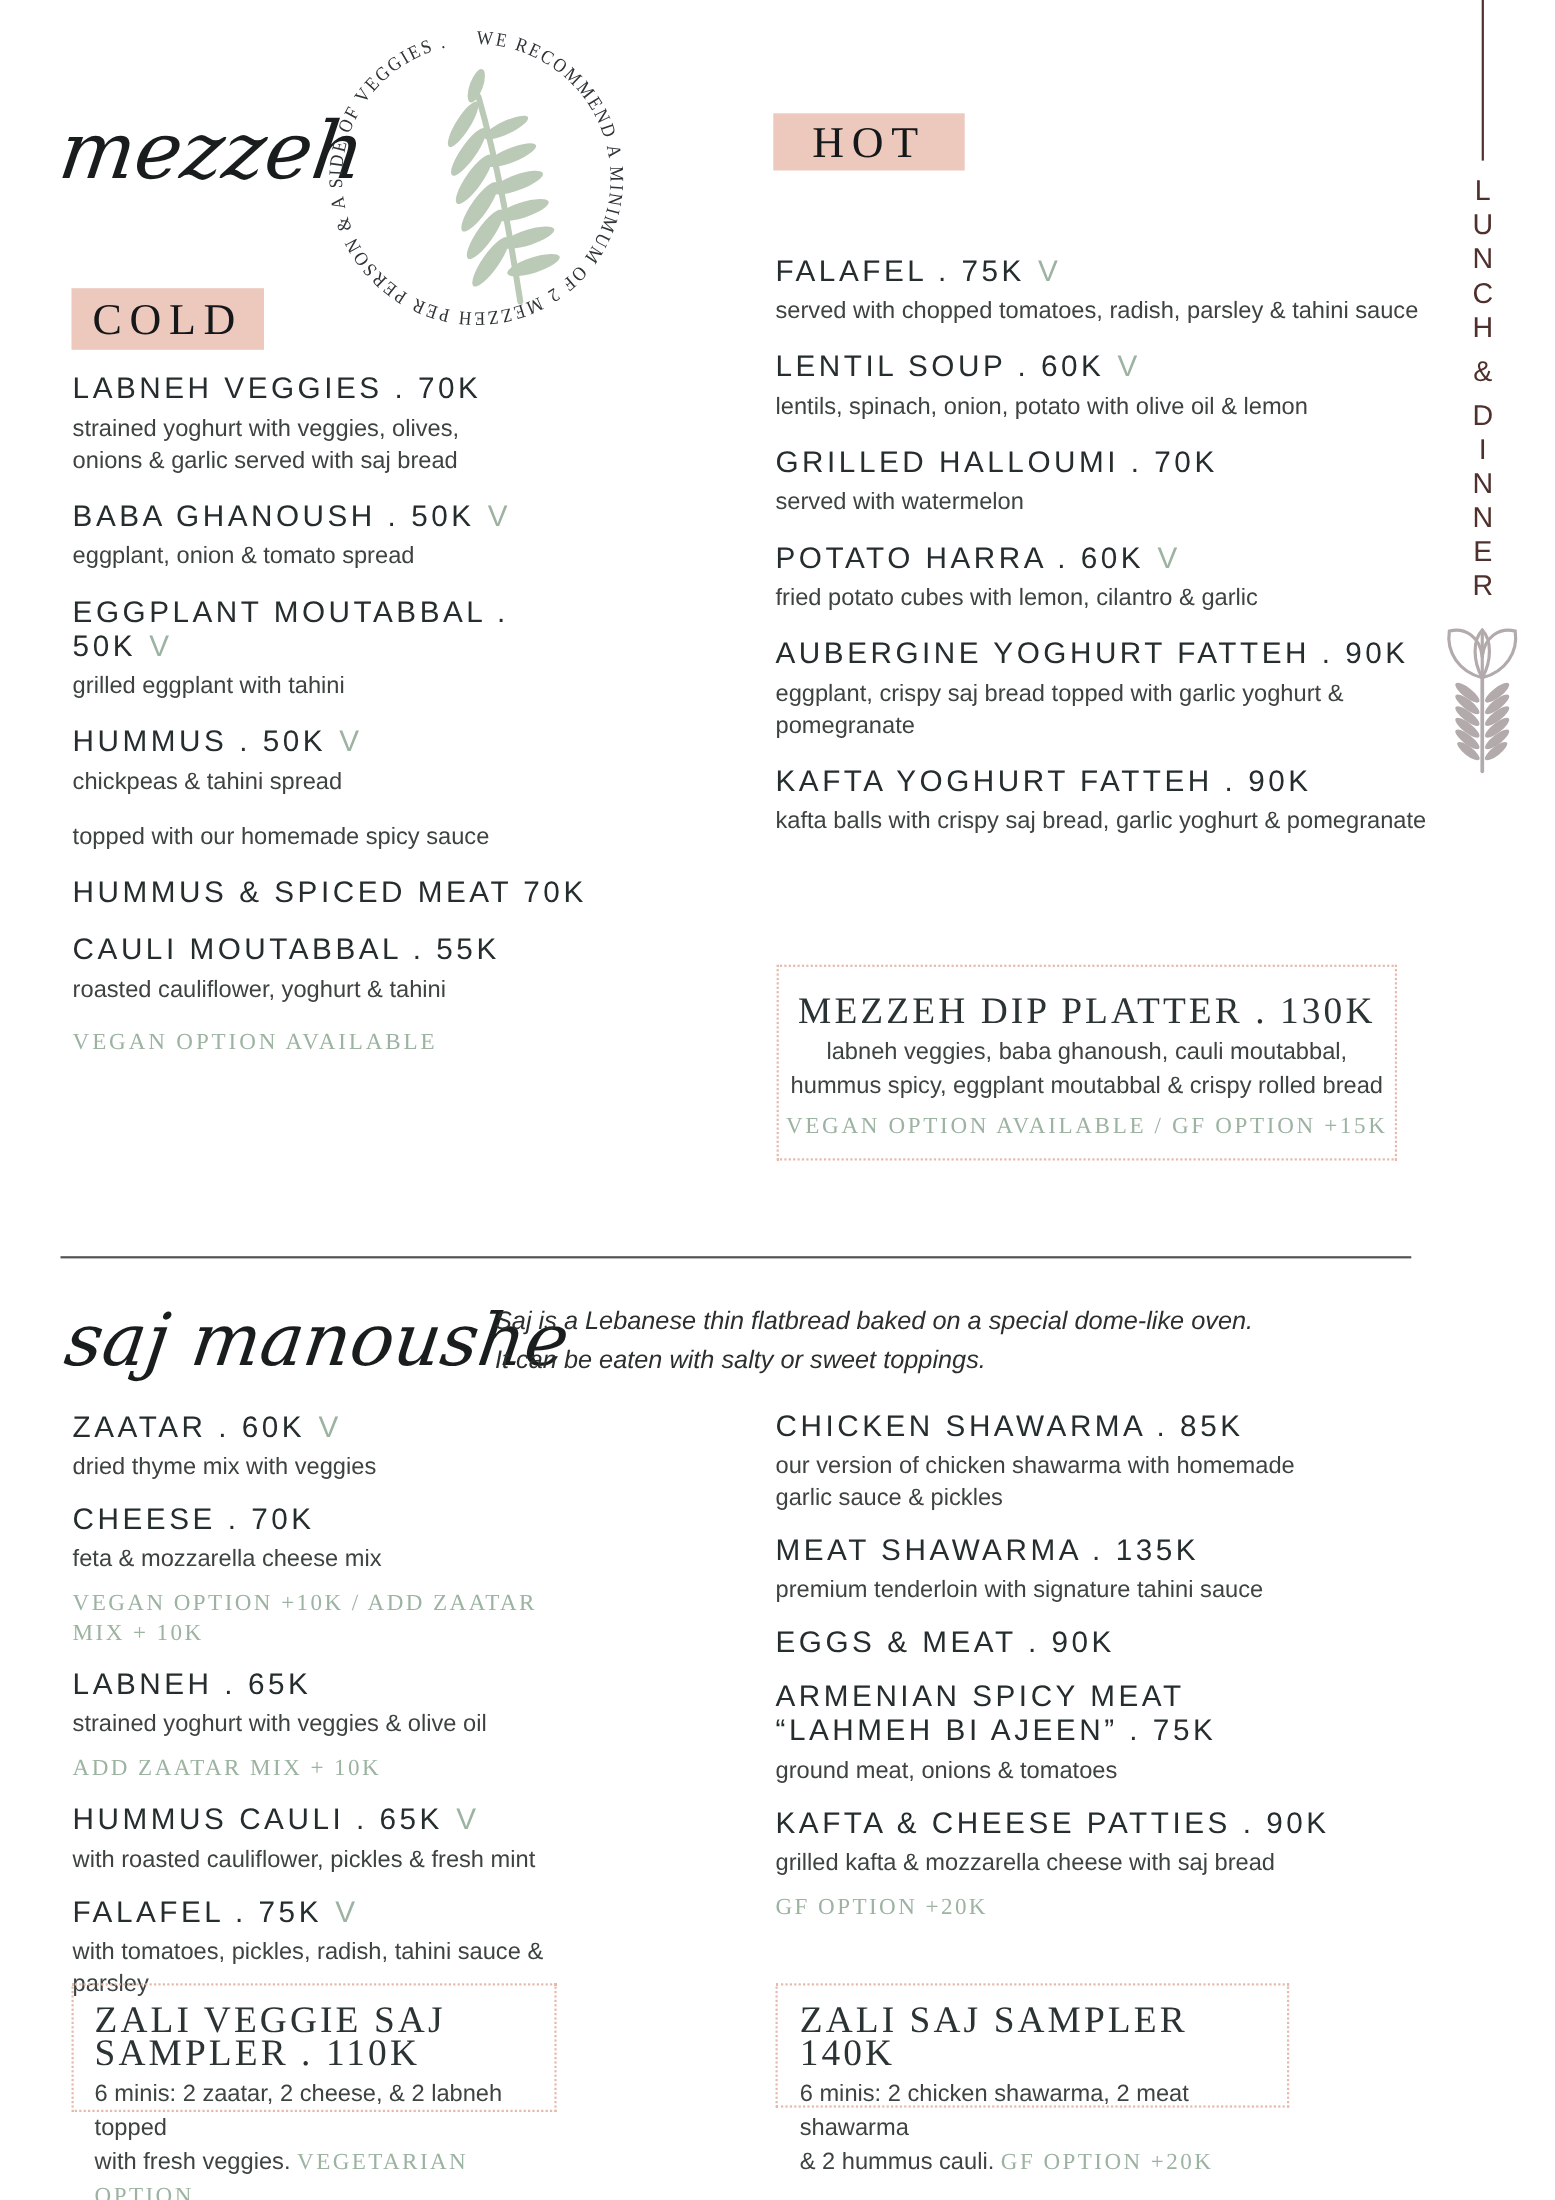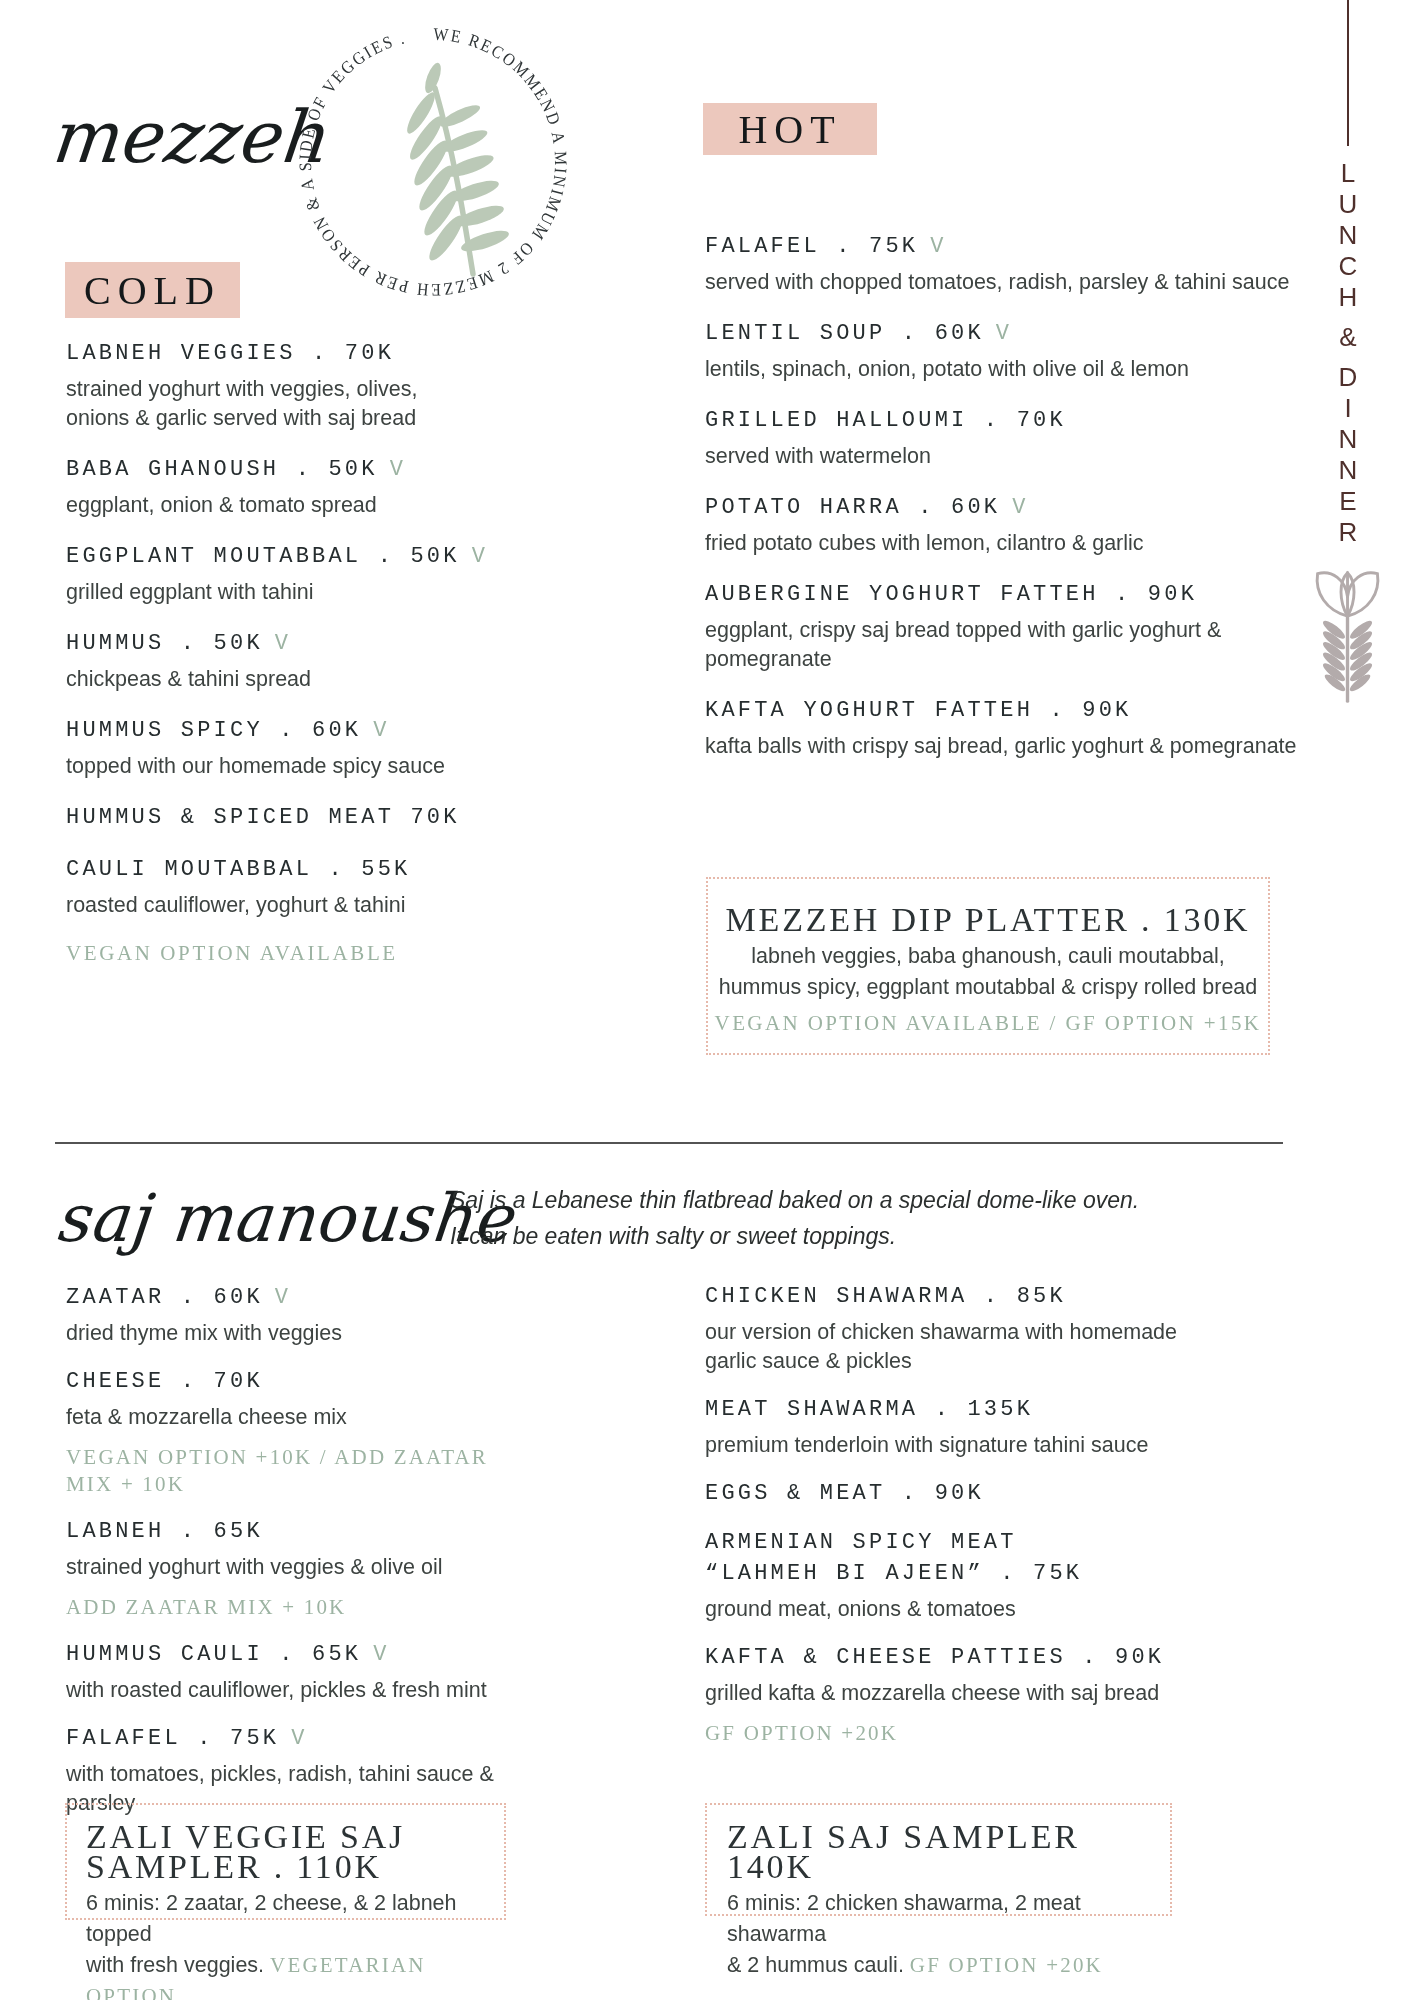--- a/index.html
+++ b/index.html
@@ -14,21 +14,21 @@
   .script-saj    { position:absolute; left:60px; top:1180px; font-size:66px; }
 
   .label-box { position:absolute; background:#ecc8bd; display:flex; align-items:center; justify-content:center;
                font-family:"Liberation Serif", serif; color:#14181a; font-size:40px; letter-spacing:7px; }
   .cold-label { left:65px; top:262px; width:175px; height:56px; }
   .hot-label  { left:703px; top:103px; width:174px; height:52px; }
 
   .col { position:absolute; }
   .item { margin-bottom:21px; }
   .saj-col .item { margin-bottom:18px; }
-  .item-title { font-family:Liberation Mono, monospace; font-size:22px; letter-spacing:3.2px;
+  .item-title { font-family:Liberation Sans, sans-serif; font-size:27px; letter-spacing:3.2px;
                 color:#262d2f; line-height:31px; }
   .v { color:#9cb3a2; margin-left:12px; letter-spacing:0; }
   .item-desc { font-size:21.5px; color:#3d4341; line-height:29px; margin-top:6px; white-space:pre-line; }
   .note { font-family:"Liberation Serif", serif; font-size:21px; letter-spacing:2.2px;
           color:#9cb3a2; margin-top:12px; line-height:27px; }
   .section-footnote { font-family:"Liberation Serif", serif; font-size:21px; letter-spacing:2.6px;
                       color:#9cb3a2; }
 
   .dotted-box { position:absolute; border:2px dotted #e6b9ab; }
   .platter-box { left:706px; top:877px; width:564px; height:178px; text-align:center; padding-top:26px; }
@@ -101,21 +101,20 @@
     </div>
     <div class="item">
       <div class="item-title"><span>EGGPLANT MOUTABBAL . 50K</span><span class="v">V</span></div>
       <div class="item-desc">grilled eggplant with tahini</div>
     </div>
     <div class="item">
       <div class="item-title"><span>HUMMUS . 50K</span><span class="v">V</span></div>
       <div class="item-desc">chickpeas &amp; tahini spread</div>
     </div>
     <div class="item">
-      <div class="item-title"><span>HUMMUS SPICY . 60K</span><span class="v">V</span></div>
       <div class="item-desc">topped with our homemade spicy sauce</div>
     </div>
     <div class="item">
       <div class="item-title"><span>HUMMUS &amp; SPICED MEAT 70K</span></div>
     </div>
     <div class="item">
       <div class="item-title"><span>CAULI MOUTABBAL . 55K</span></div>
       <div class="item-desc">roasted cauliflower, yoghurt &amp; tahini</div>
     </div>
     <div class="section-footnote">VEGAN OPTION AVAILABLE</div>

